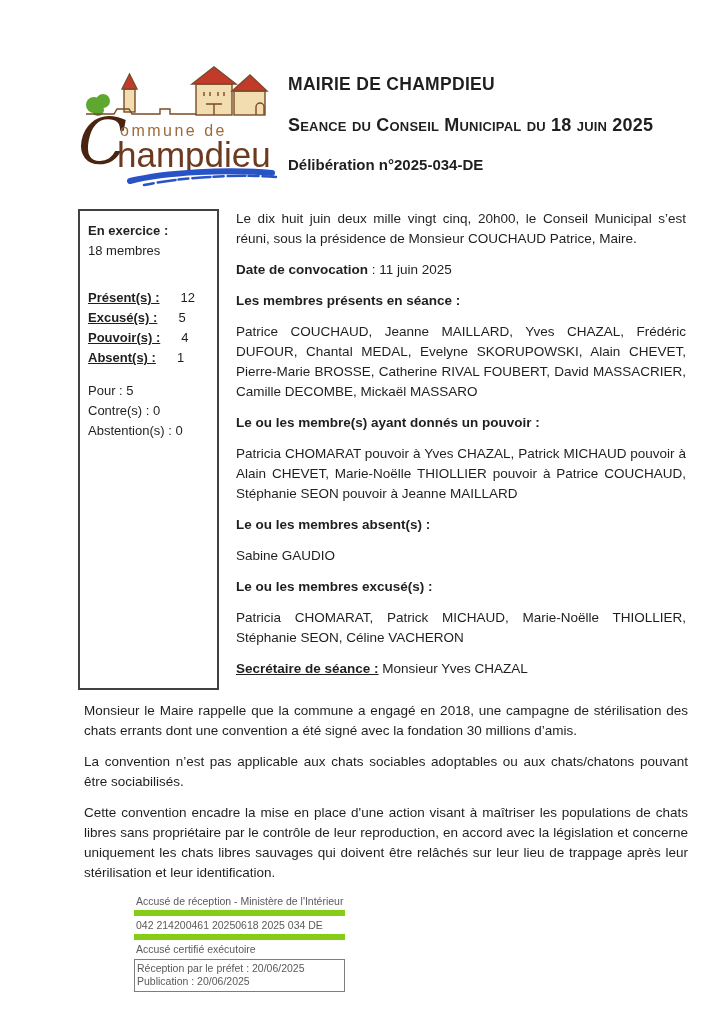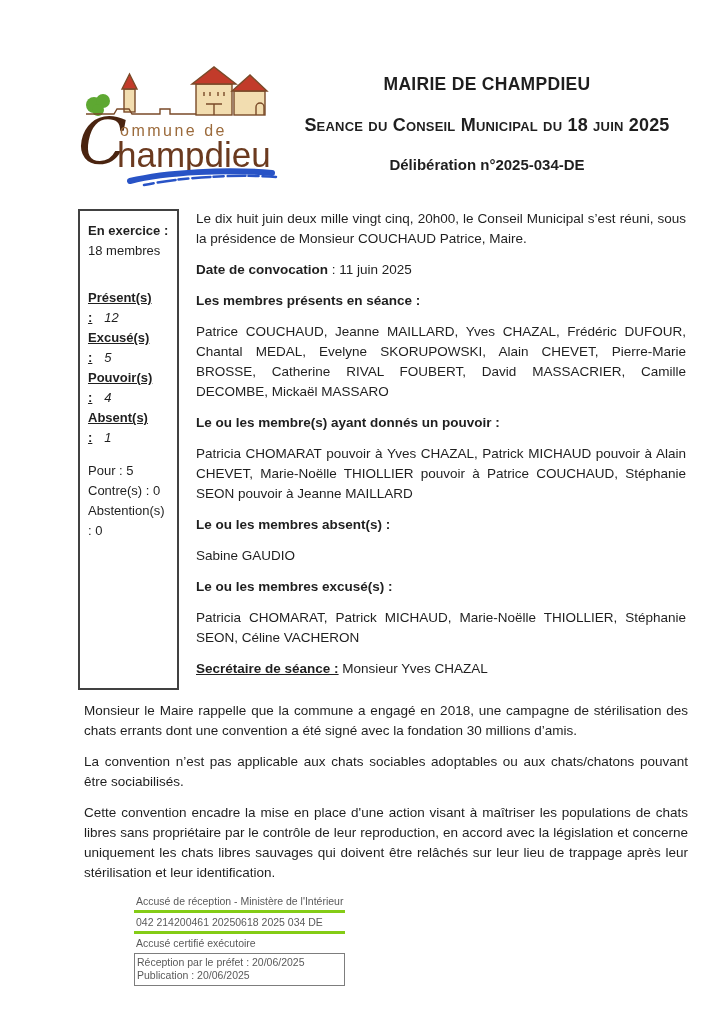--- a/index.html
+++ b/index.html
@@ -19,21 +19,20 @@
   .doc-header {
     display: flex;
     padding: 62px 38px 0 78px;
     align-items: flex-start;
   }
   .logo { width: 210px; flex: 0 0 auto; }
   .header-text {
     flex: 1;
     display: flex;
     flex-direction: column;
-    align-items: center;
     gap: 20px;
     padding-top: 12px;
   }
   .doc-title {
     font-size: 17.5px;
     font-weight: bold;
     letter-spacing: 0.3px;
   }
   .doc-seance {
     font-size: 18px;
@@ -56,33 +55,33 @@
   }
   .objet-label { font-variant: small-caps; }
 
   
   .main-row {
     display: flex;
     margin: 13px 38px 0 78px;
     align-items: stretch;
   }
   .quorum-box {
-    width: 101px;
+    width: 141px;
     flex: 0 0 auto;
     min-height: 474px;
     border: 2px solid #414141;
     padding: 10px 8px;
     font-size: 13px;
     line-height: 20px;
   }
   .qb-gap-lg { height: 27px; }
   .qb-gap-sm { height: 13px; }
   .b { font-weight: bold; }
   .u { text-decoration: underline; }
-  .qb-val { margin-left: 12px; font-style: italic; }
+  .qb-val { margin-left: 21px; }
 
   .session-col {
     flex: 1;
     margin-left: 17px;
     font-size: 13.5px;
     line-height: 20px;
   }
   .session-col p, .body-text p { margin: 0 0 11px 0; }
   .just { text-align: justify; }
 
@@ -95,21 +94,21 @@
 
   
   .stamp {
     margin: 9px 0 0 134px;
     font-size: 10.5px;
     line-height: 13px;
     color: #5a5a5a;
     width: fit-content;
   }
   .s-line { padding: 1px 2px 2px 2px; }
-  .s-underline { border-bottom: 3px solid #84cc16; margin-bottom: 2px; }
+  .s-underline { border-bottom: 6px solid #84cc16; margin-bottom: 2px; }
   .s-box {
     border: 1px solid #7d7d7d;
     padding: 2px 5px 3px 2px;
     margin-top: 1px;
   }
 </style>
 </head>
 <body>
 
 <div class="page">

